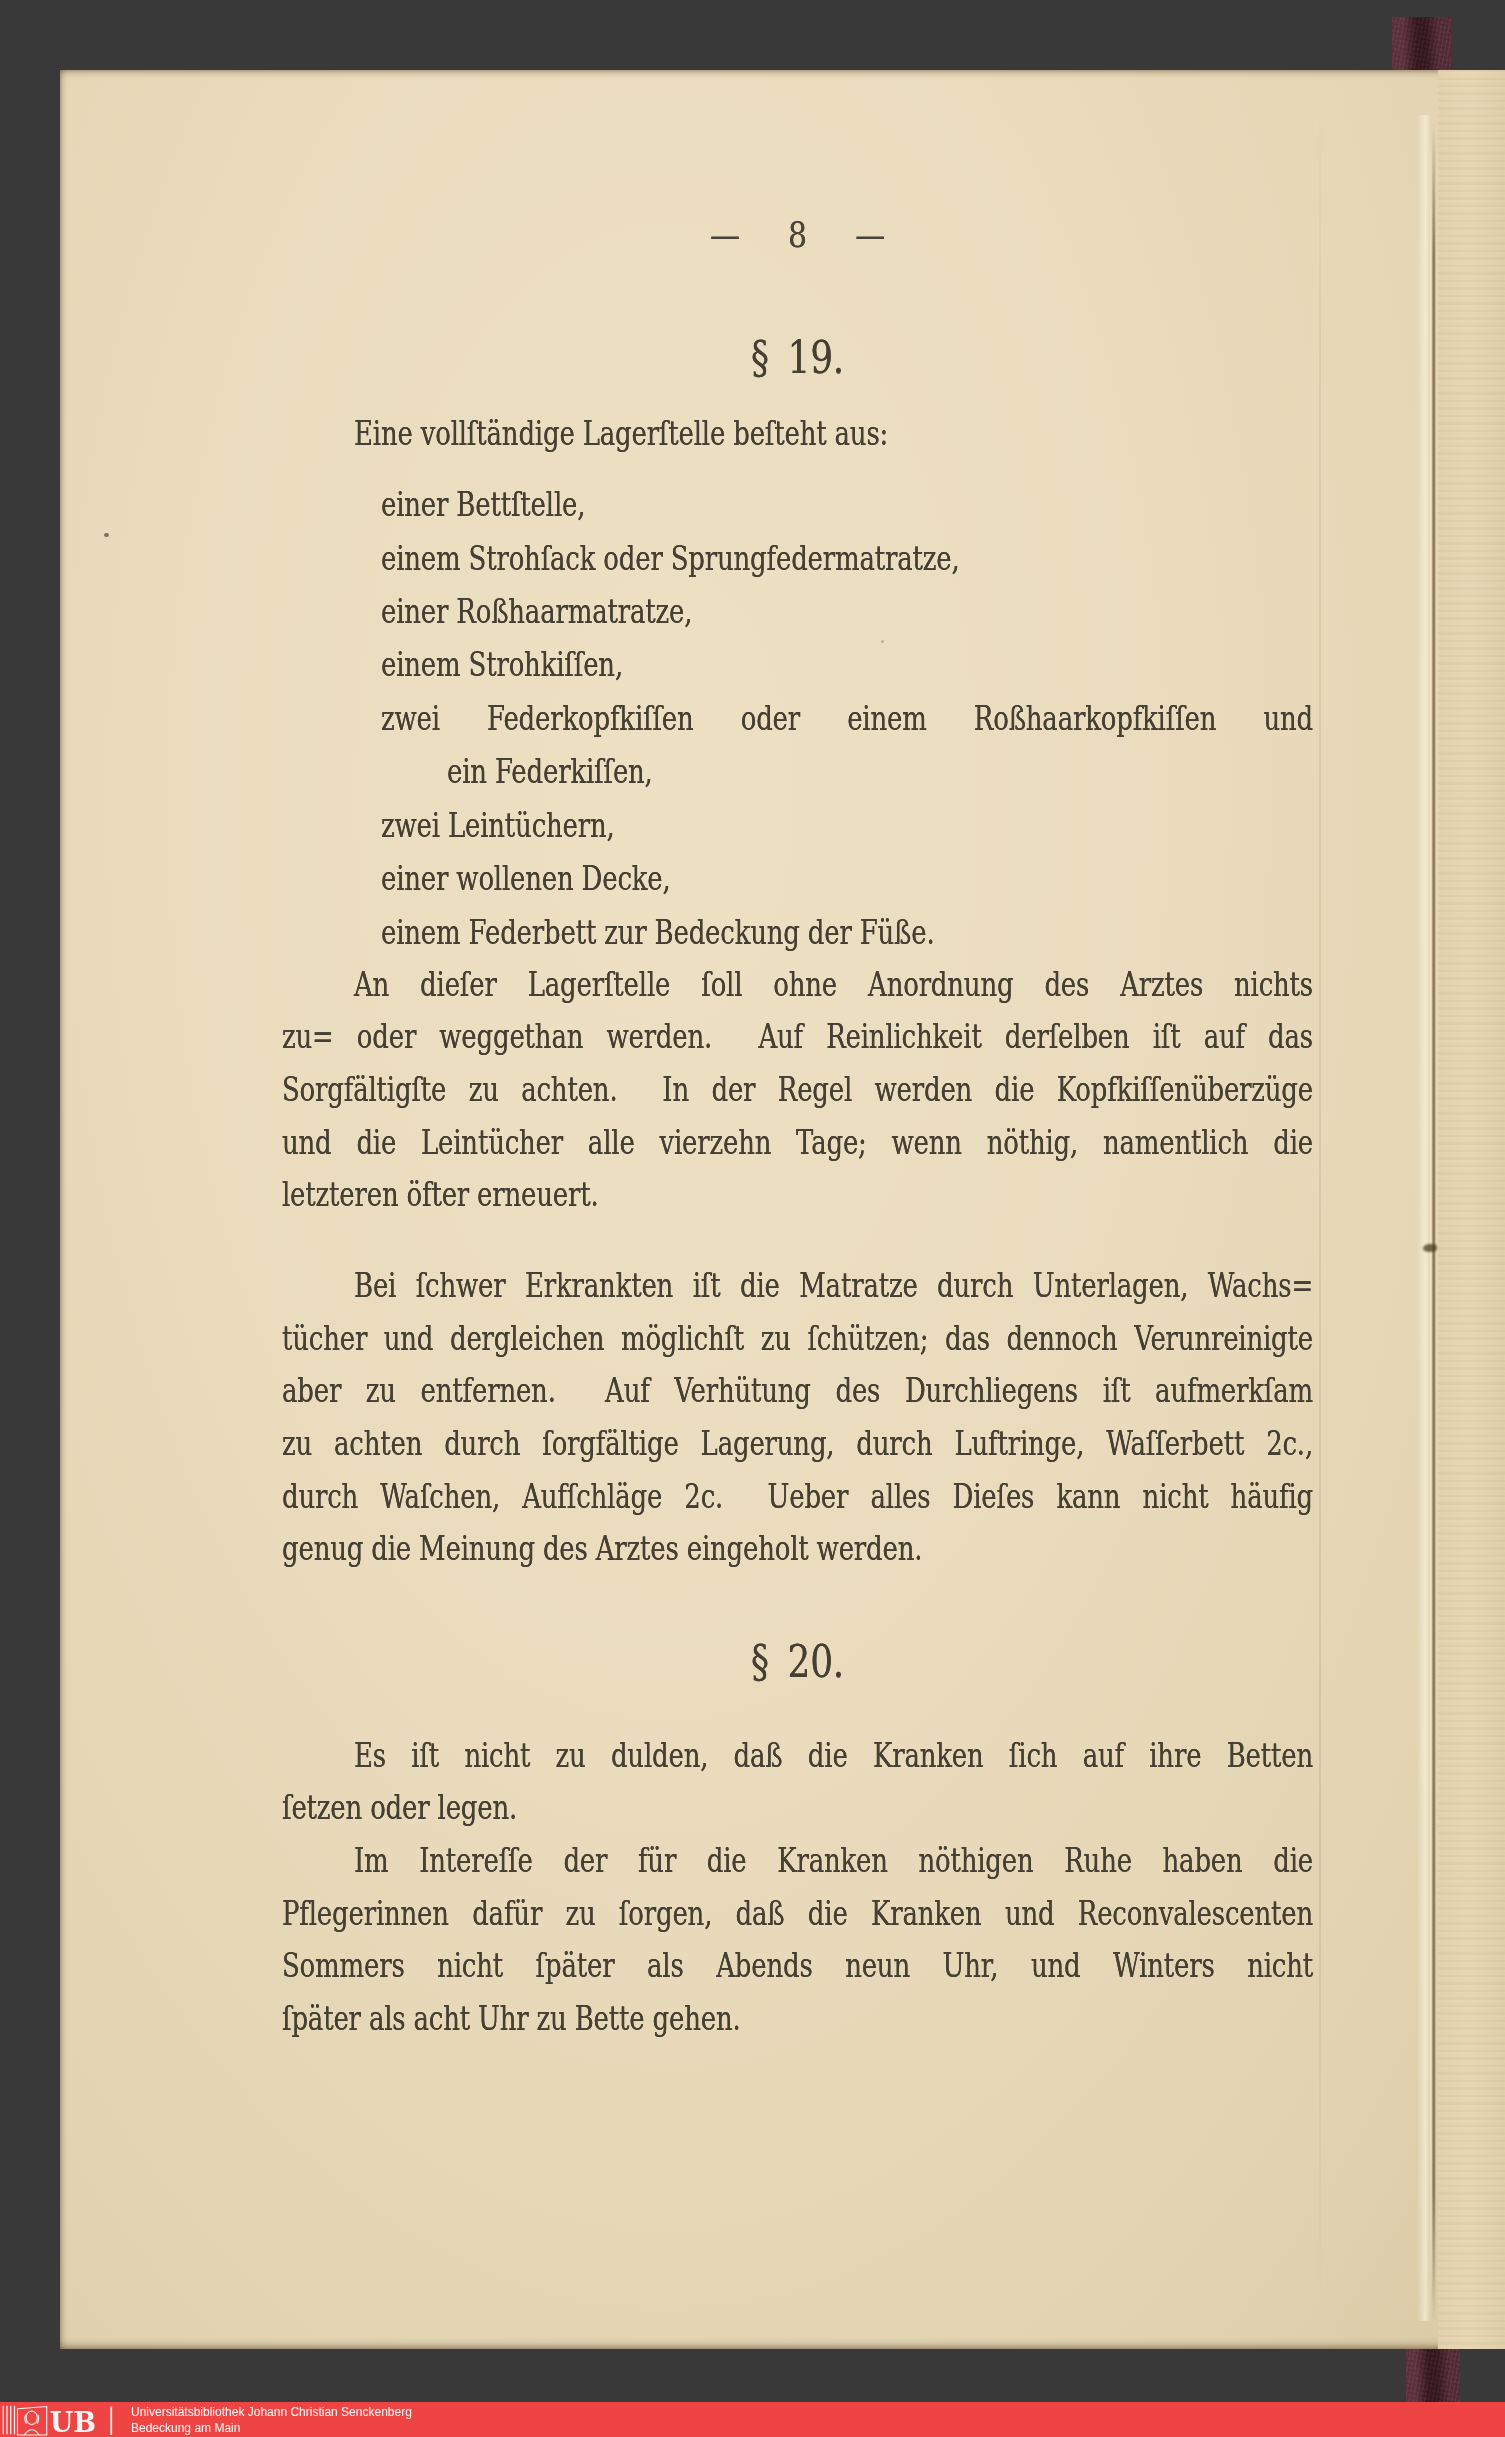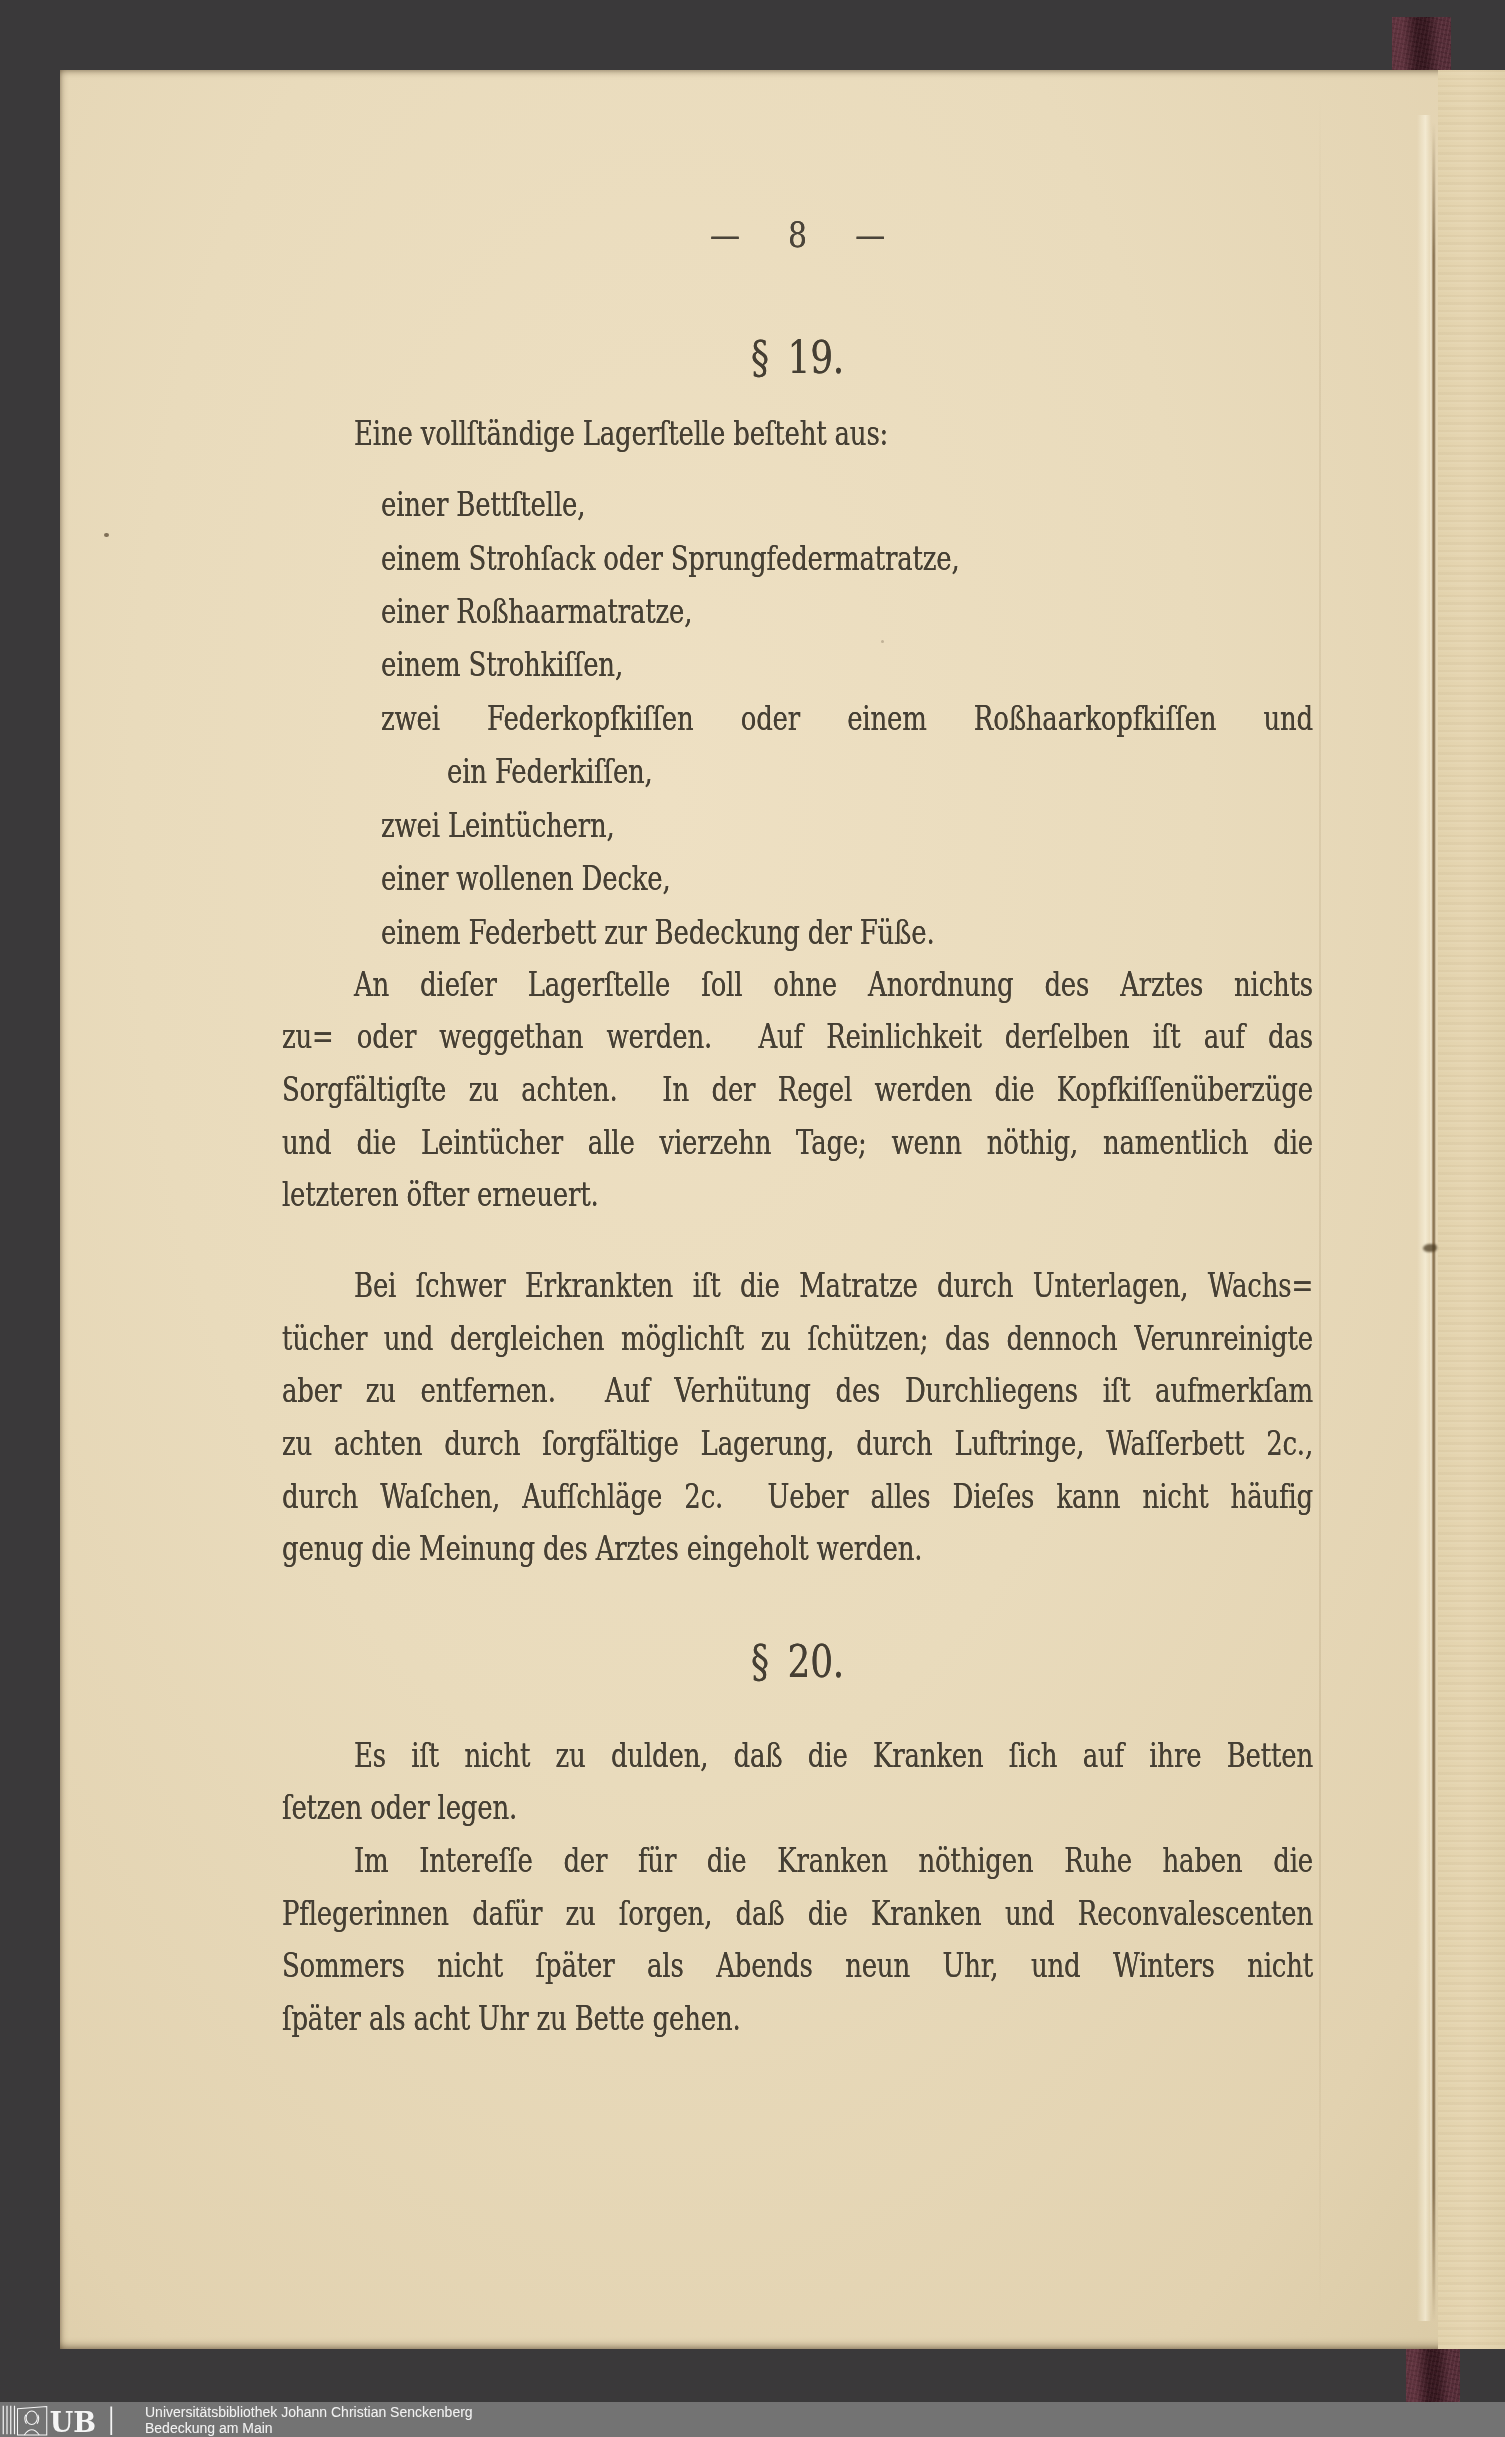--- a/index.html
+++ b/index.html
@@ -100,31 +100,31 @@
   .ind3 { padding-left: 165px; }
   .ind1, .ind2, .ind3 { box-sizing: border-box; }
   .ctr { text-align: center; padding: 0; white-space: normal; }
   .head { font-size: 36px; transform: scaleY(1.22); word-spacing: 7.5px; }
   .pgnum { font-size: 30px; transform: scaleY(1.18); word-spacing: 39px; color: #4a443a; }
 
   
   .footer-bar {
     position: absolute;
     left: 0; top: 2402px; width: 1506px; height: 36px;
-    background: #737373;
+    background: #ef4444;
     display: flex;
     align-items: center;
   }
   .logo-wrap { width: 128px; height: 36px; flex: 0 0 auto; }
   .lib-text {
     font-family: "Liberation Sans", "DejaVu Sans", sans-serif;
     color: #f1f1f1;
-    font-size: 14px;
+    font-size: 12px;
     line-height: 16px;
-    margin-left: 17px;
+    margin-left: 3px;
     text-shadow: 0 0 0.8px rgba(255,255,255,0.25);
   }
 </style>
 </head>
 <body>
 
 <div class="canvas">
 
   <div class="page">
     <div class="crease"></div>

